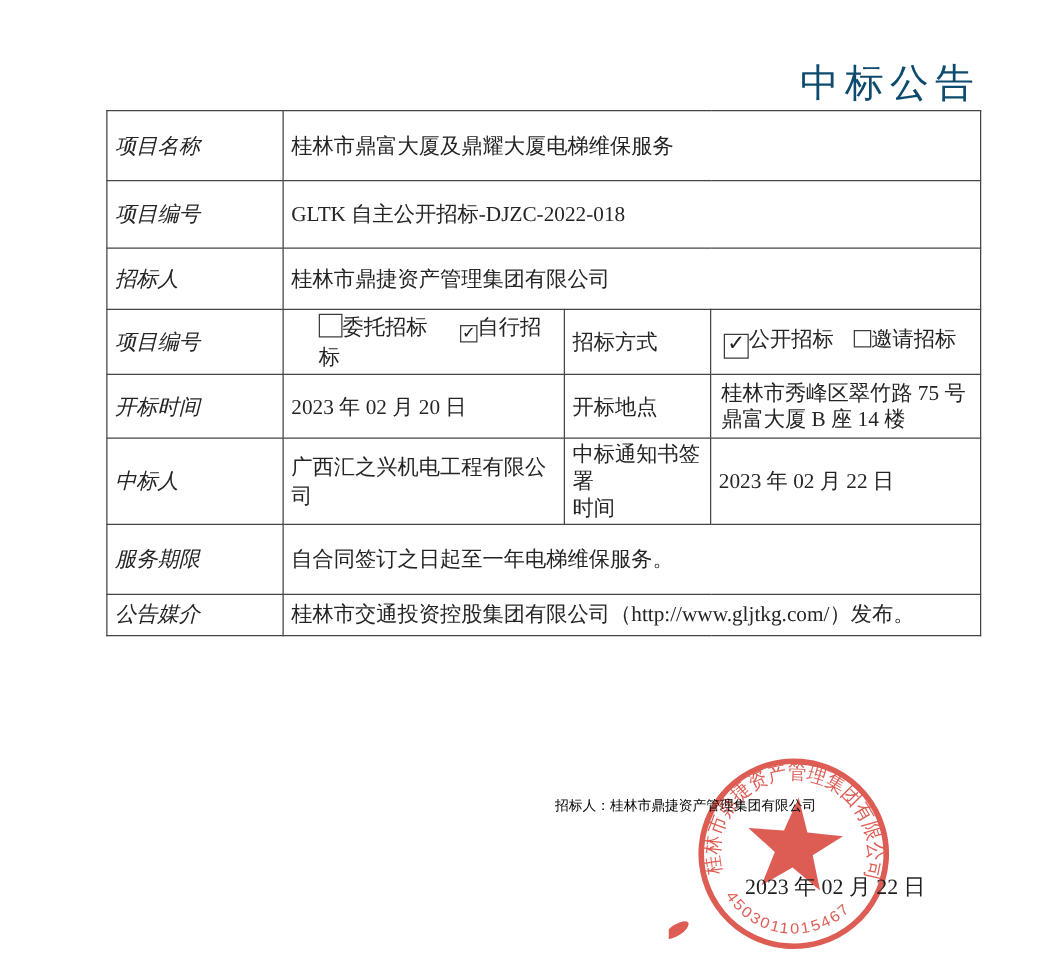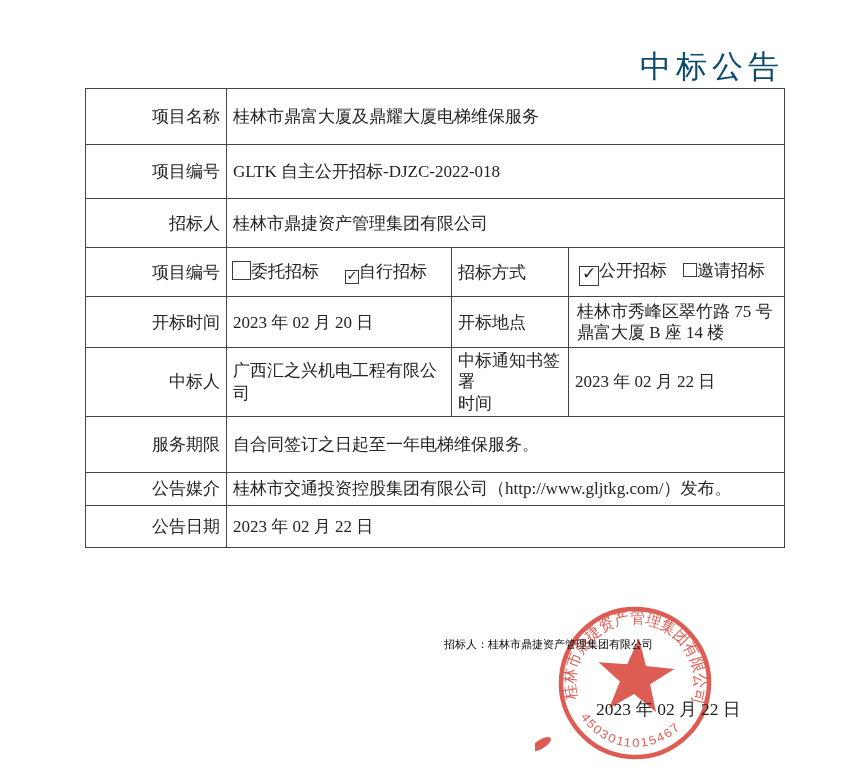--- a/index.html
+++ b/index.html
@@ -12,21 +12,21 @@
     font-size:31px;letter-spacing:5px;color:#0c4a6e;
   }
   table.award{
     position:absolute;top:88px;left:85px;width:699px;border-collapse:collapse;
     table-layout:fixed;z-index:2;
   }
   table.award td{
     border:1.5px solid #454545;vertical-align:middle;font-size:17px;color:#242424;
     padding:2px 6px;overflow:hidden;
   }
-  td.lbl{text-align:right;padding:2px 4px;}
+  td.lbl{text-align:left;padding:2px 4px;font-style:italic;}
   td.val{text-align:left;padding-left:13px;}
   td.ctr{text-align:left;padding-left:4px;}
   .preline{white-space:pre-line;line-height:1.25;}
   .r1{height:56px}.r2{height:54px}.r3{height:49px}.r4{height:49px}.r5{height:62px}
   .r6{height:51px}.r7{height:68px}.r8{height:56px}.r9{height:33px}.r10{height:42px}
   .cb{display:inline-block;border:1.6px solid #3c3c3c;vertical-align:-3px;
       text-align:center;line-height:1;background:#fff;}
   .cb-lg{width:17px;height:17px;}
   .cb-sm{width:12px;height:12px;vertical-align:-1px;}
   .cb-chk-lg{width:18px;height:18px;font-size:17px;}
@@ -60,21 +60,21 @@
     <tr class="r2">
       <td class="lbl">项目编号</td>
       <td class="val" colspan="3">GLTK 自主公开招标-DJZC-2022-018</td>
     </tr>
     <tr class="r3">
       <td class="lbl">招标人</td>
       <td class="val" colspan="3">桂林市鼎捷资产管理集团有限公司</td>
     </tr>
     <tr class="r4">
       <td class="lbl">项目编号</td>
-      <td class="val" style="padding-left:5px">
+      <td class="val" style="padding-left:28px">
         <span class="cb cb-lg"></span><span>委托招标</span><span class="optgap"></span><span class="cb cb-chk-sm"><i>✓</i></span><span>自行招标</span>
       </td>
       <td class="ctr">招标方式</td>
       <td class="val" style="padding-left:10px">
         <span class="cb cb-chk-lg"><i>✓</i></span><span>公开招标</span><span class="optgap-sm"></span><span class="cb cb-sm"></span><span>邀请招标</span>
       </td>
     </tr>
     <tr class="r6">
       <td class="lbl">开标时间</td>
       <td class="ctr">2023 年 02 月 20 日</td>
@@ -91,24 +91,20 @@
       <td class="ctr">2023 年 02 月 22 日</td>
     </tr>
     <tr class="r8">
       <td class="lbl">服务期限</td>
       <td class="val" colspan="3">自合同签订之日起至一年电梯维保服务。</td>
     </tr>
     <tr class="r9">
       <td class="lbl">公告媒介</td>
       <td class="val" colspan="3">桂林市交通投资控股集团有限公司（http://www.gljtkg.com/）发布。</td>
     </tr>
-    <tr class="r10">
-      <td class="lbl">公告日期</td>
-      <td class="ctr" colspan="3">2023 年 02 月 22 日</td>
-    </tr>
   </tbody>
     </table>
 
   <div class="footer-signer">招标人：桂林市鼎捷资产管理集团有限公司</div>
   <div class="footer-date">2023 年 02 月 22 日</div>
 
   <svg class="seal" width="220" height="184" viewBox="0 0 220 184">
     <defs>
       <path id="arcTop" d="M 43.6 113.5 A 60 60 0 1 1 156.4 113.5" fill="none"></path>
       <path id="arcBottom" d="M 47.6 129.7 A 64 64 0 0 0 152.4 129.7" fill="none"></path>

